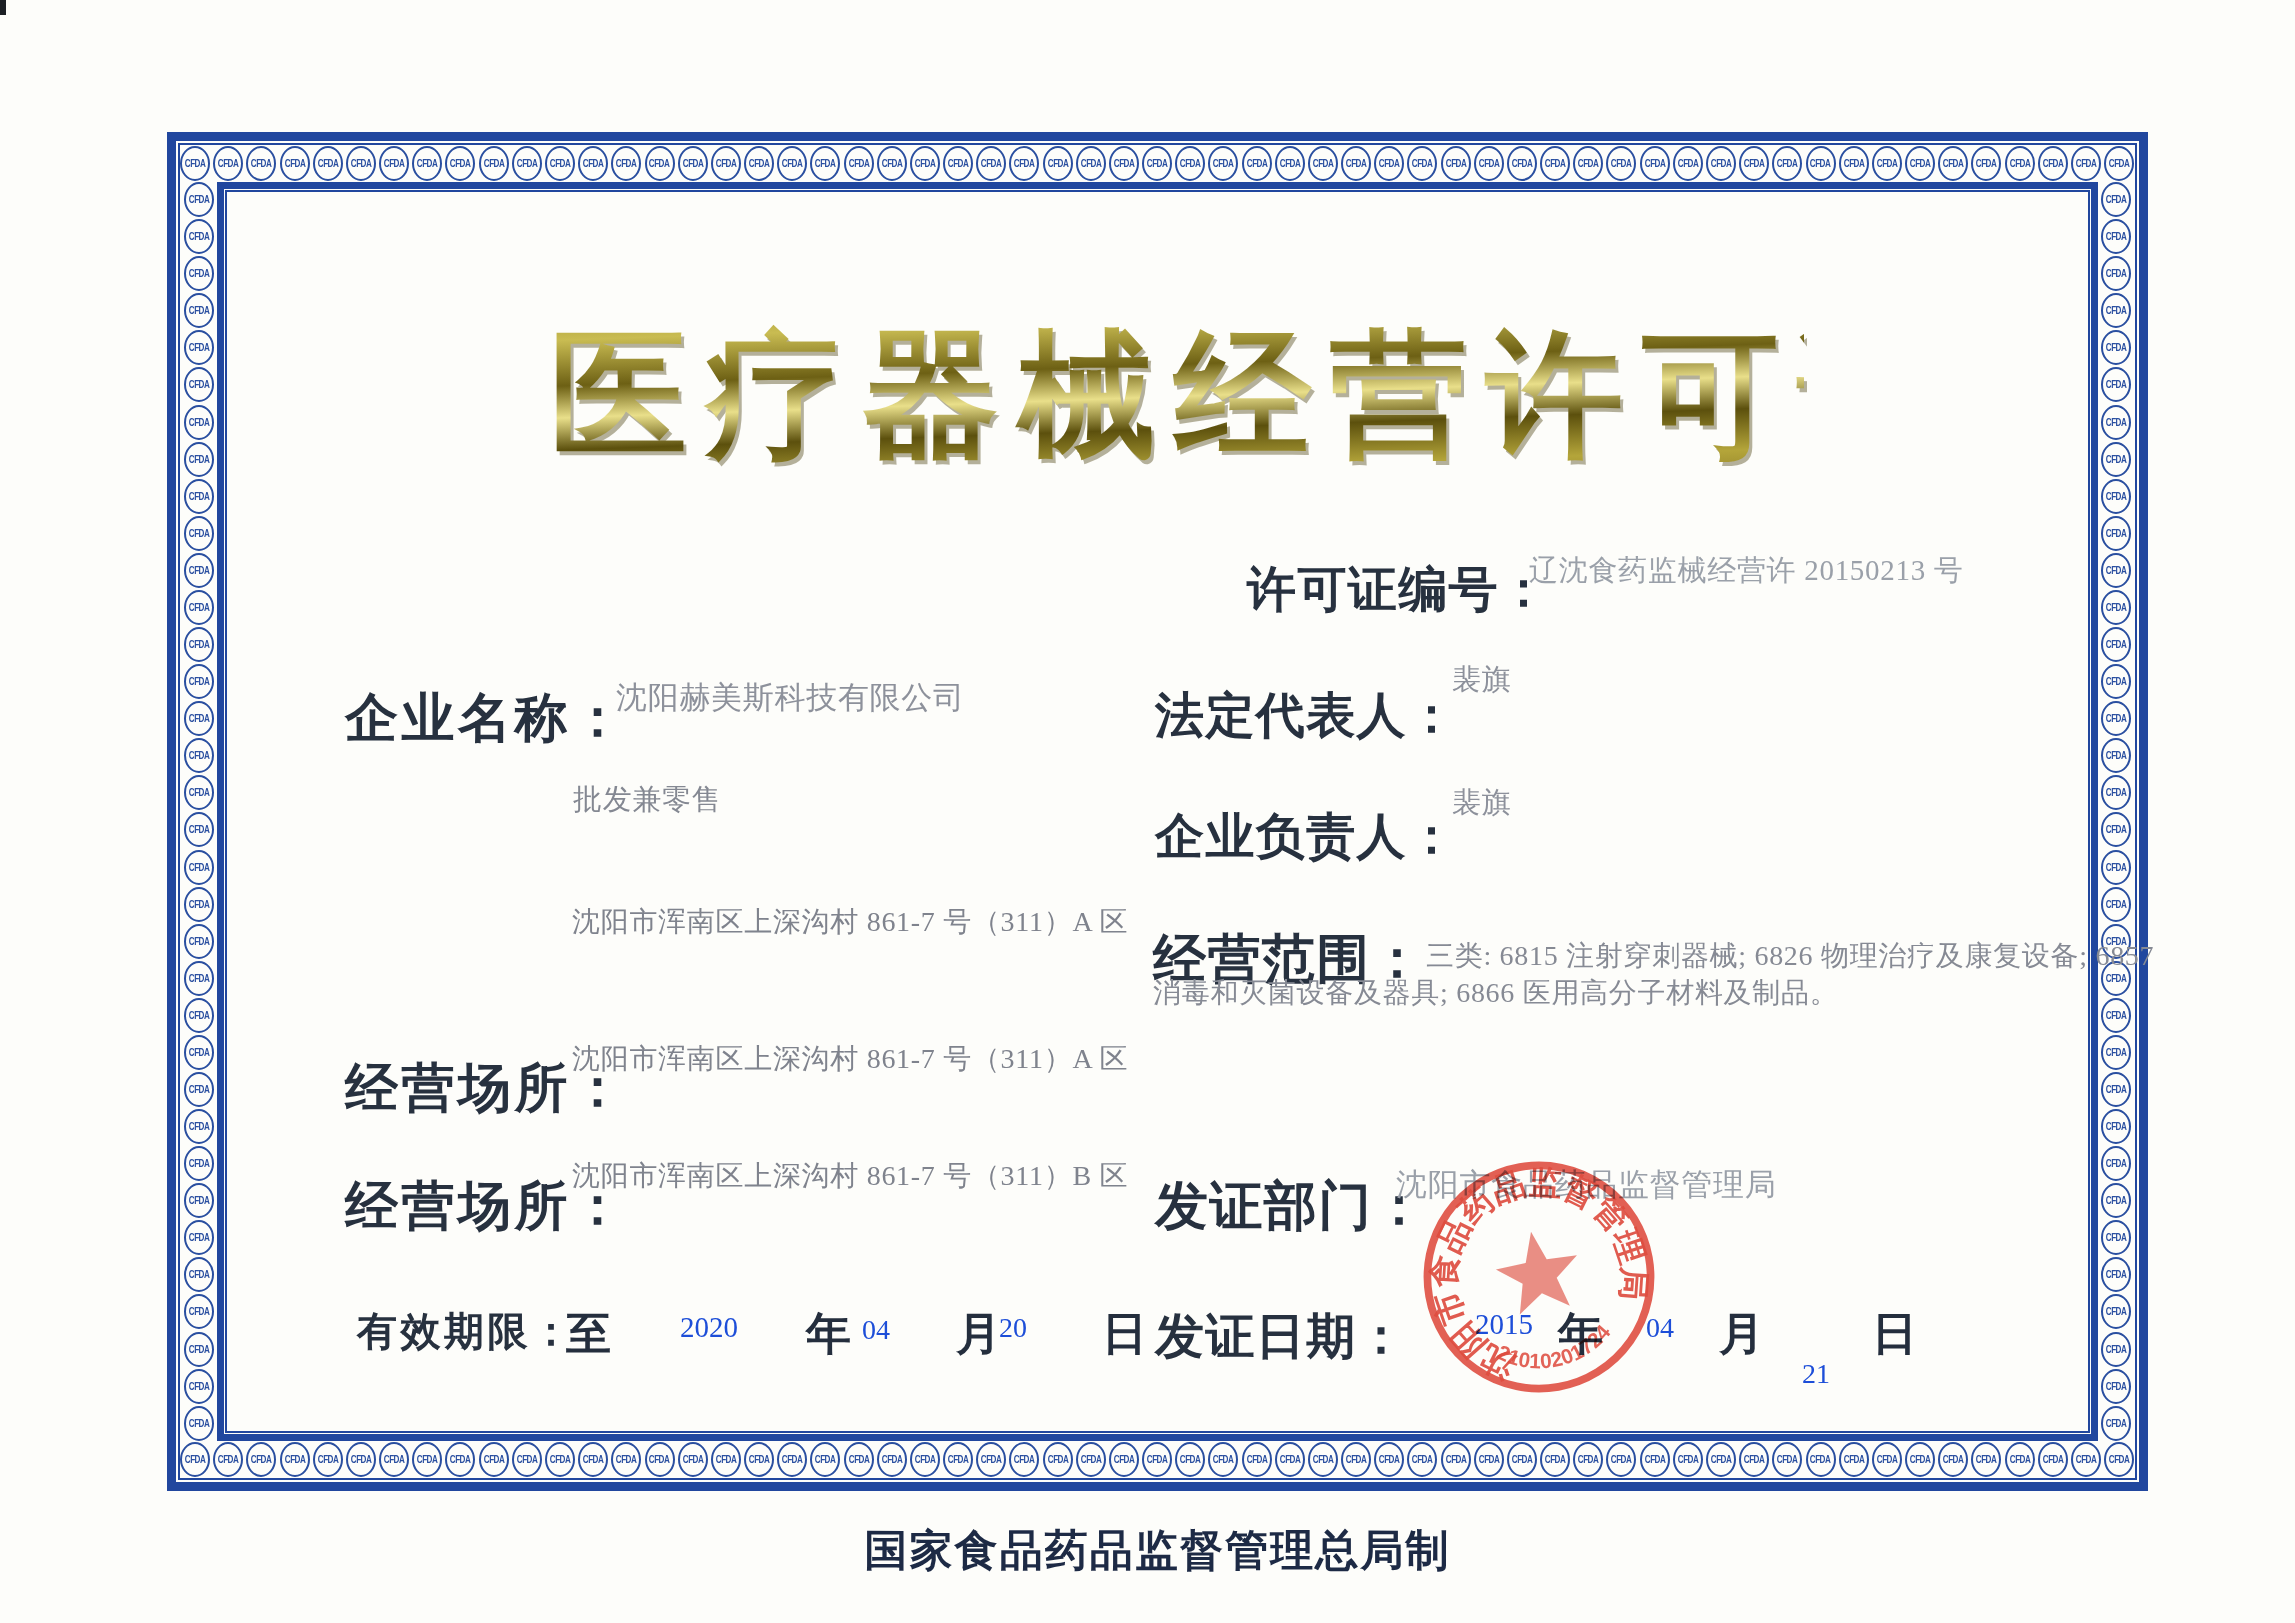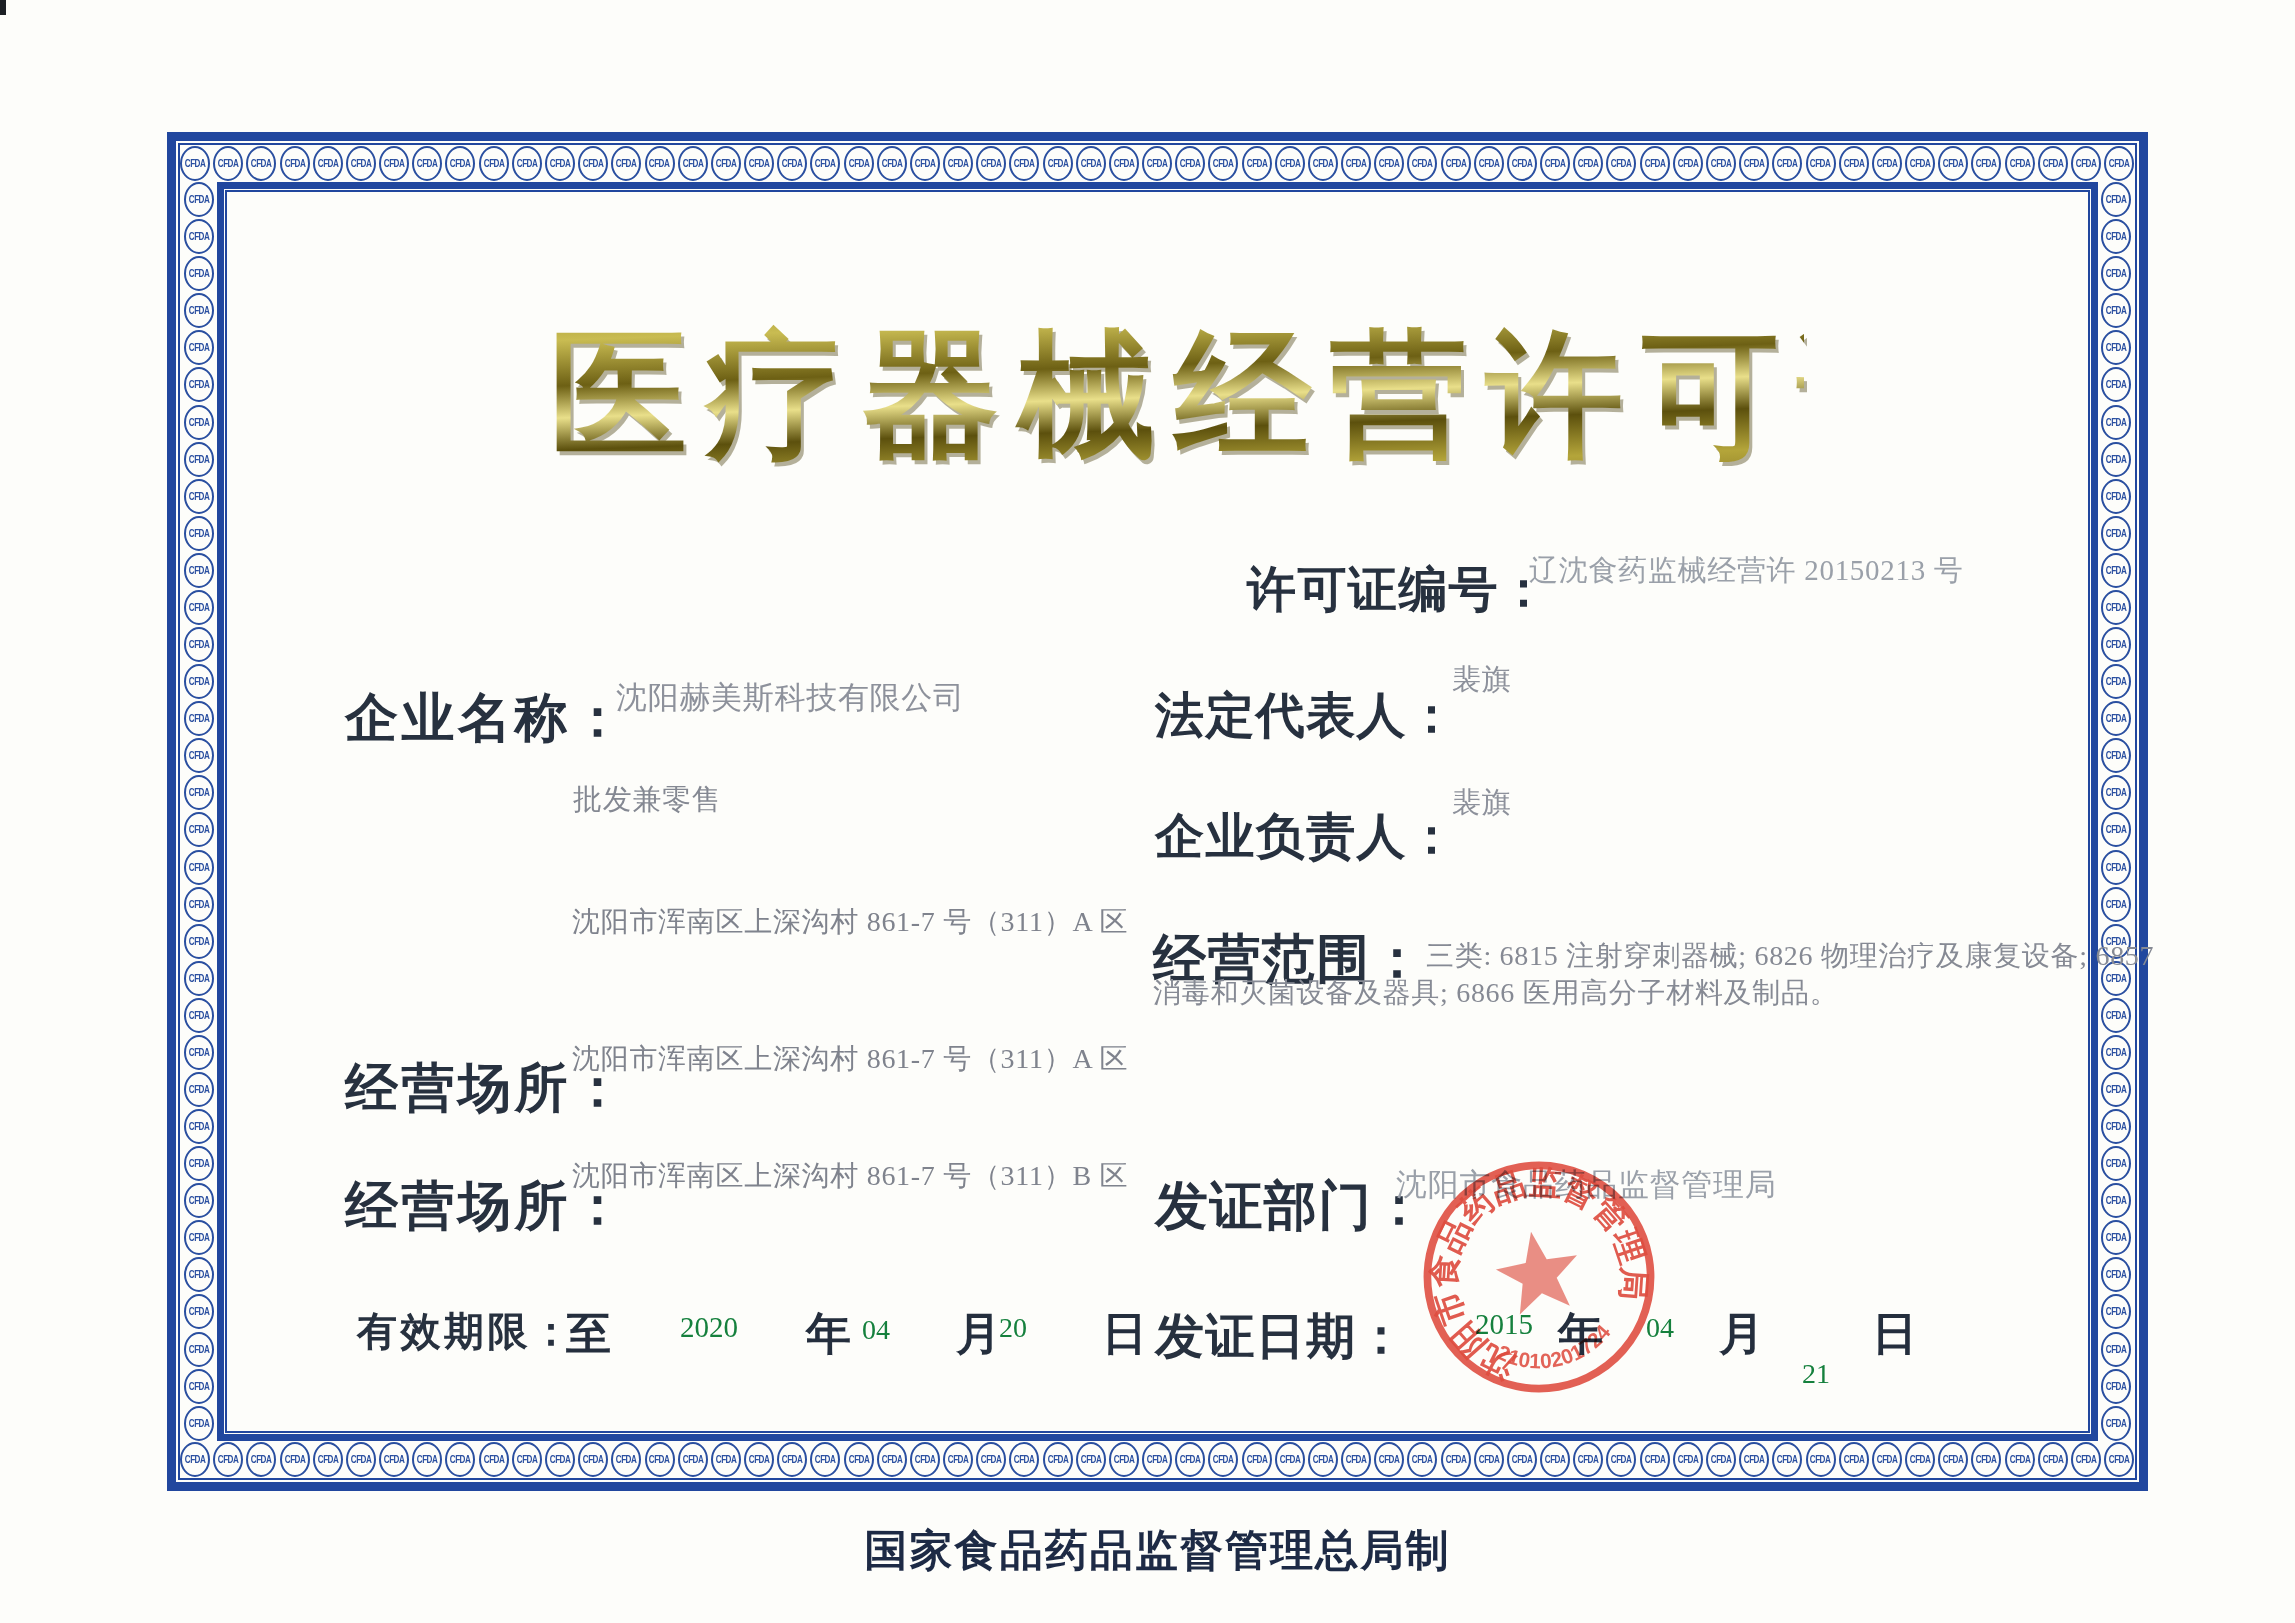--- a/index.html
+++ b/index.html
@@ -34,21 +34,21 @@
   
   .lbl{position:absolute;font-weight:900;color:#27313f;white-space:nowrap;
        font-family:"Liberation Sans",sans-serif;}
   .lbl-l{font-size:53px;letter-spacing:3.5px;}
   .lbl-r{font-size:49px;letter-spacing:1.4px;}
   .jlbl{display:inline-block;width:209px;text-align:justify;text-align-last:justify;vertical-align:top;}
   .val{position:absolute;font-family:"Liberation Serif",serif;color:#848892;
        white-space:nowrap;letter-spacing:0.7px;}
   .val-lt{color:#9aa0a9;}
   .dunit{position:absolute;font-size:45px;font-weight:700;color:#242e3d;white-space:nowrap;}
-  .dnum{position:absolute;font-family:"Liberation Serif",serif;color:#15803d;white-space:nowrap;}
+  .dnum{position:absolute;font-family:"Liberation Serif",serif;color:#1d4ed8;white-space:nowrap;}
   
   .stamp{position:absolute;left:1410px;top:1148px;width:258px;height:258px;
          mix-blend-mode:multiply;opacity:.92;}
   
   .footer{position:absolute;left:167px;top:1522px;width:1981px;text-align:center;
           font-size:43px;font-weight:700;letter-spacing:2.1px;color:#1d2a45;}
 </style>
 </head>
 <body>
 

